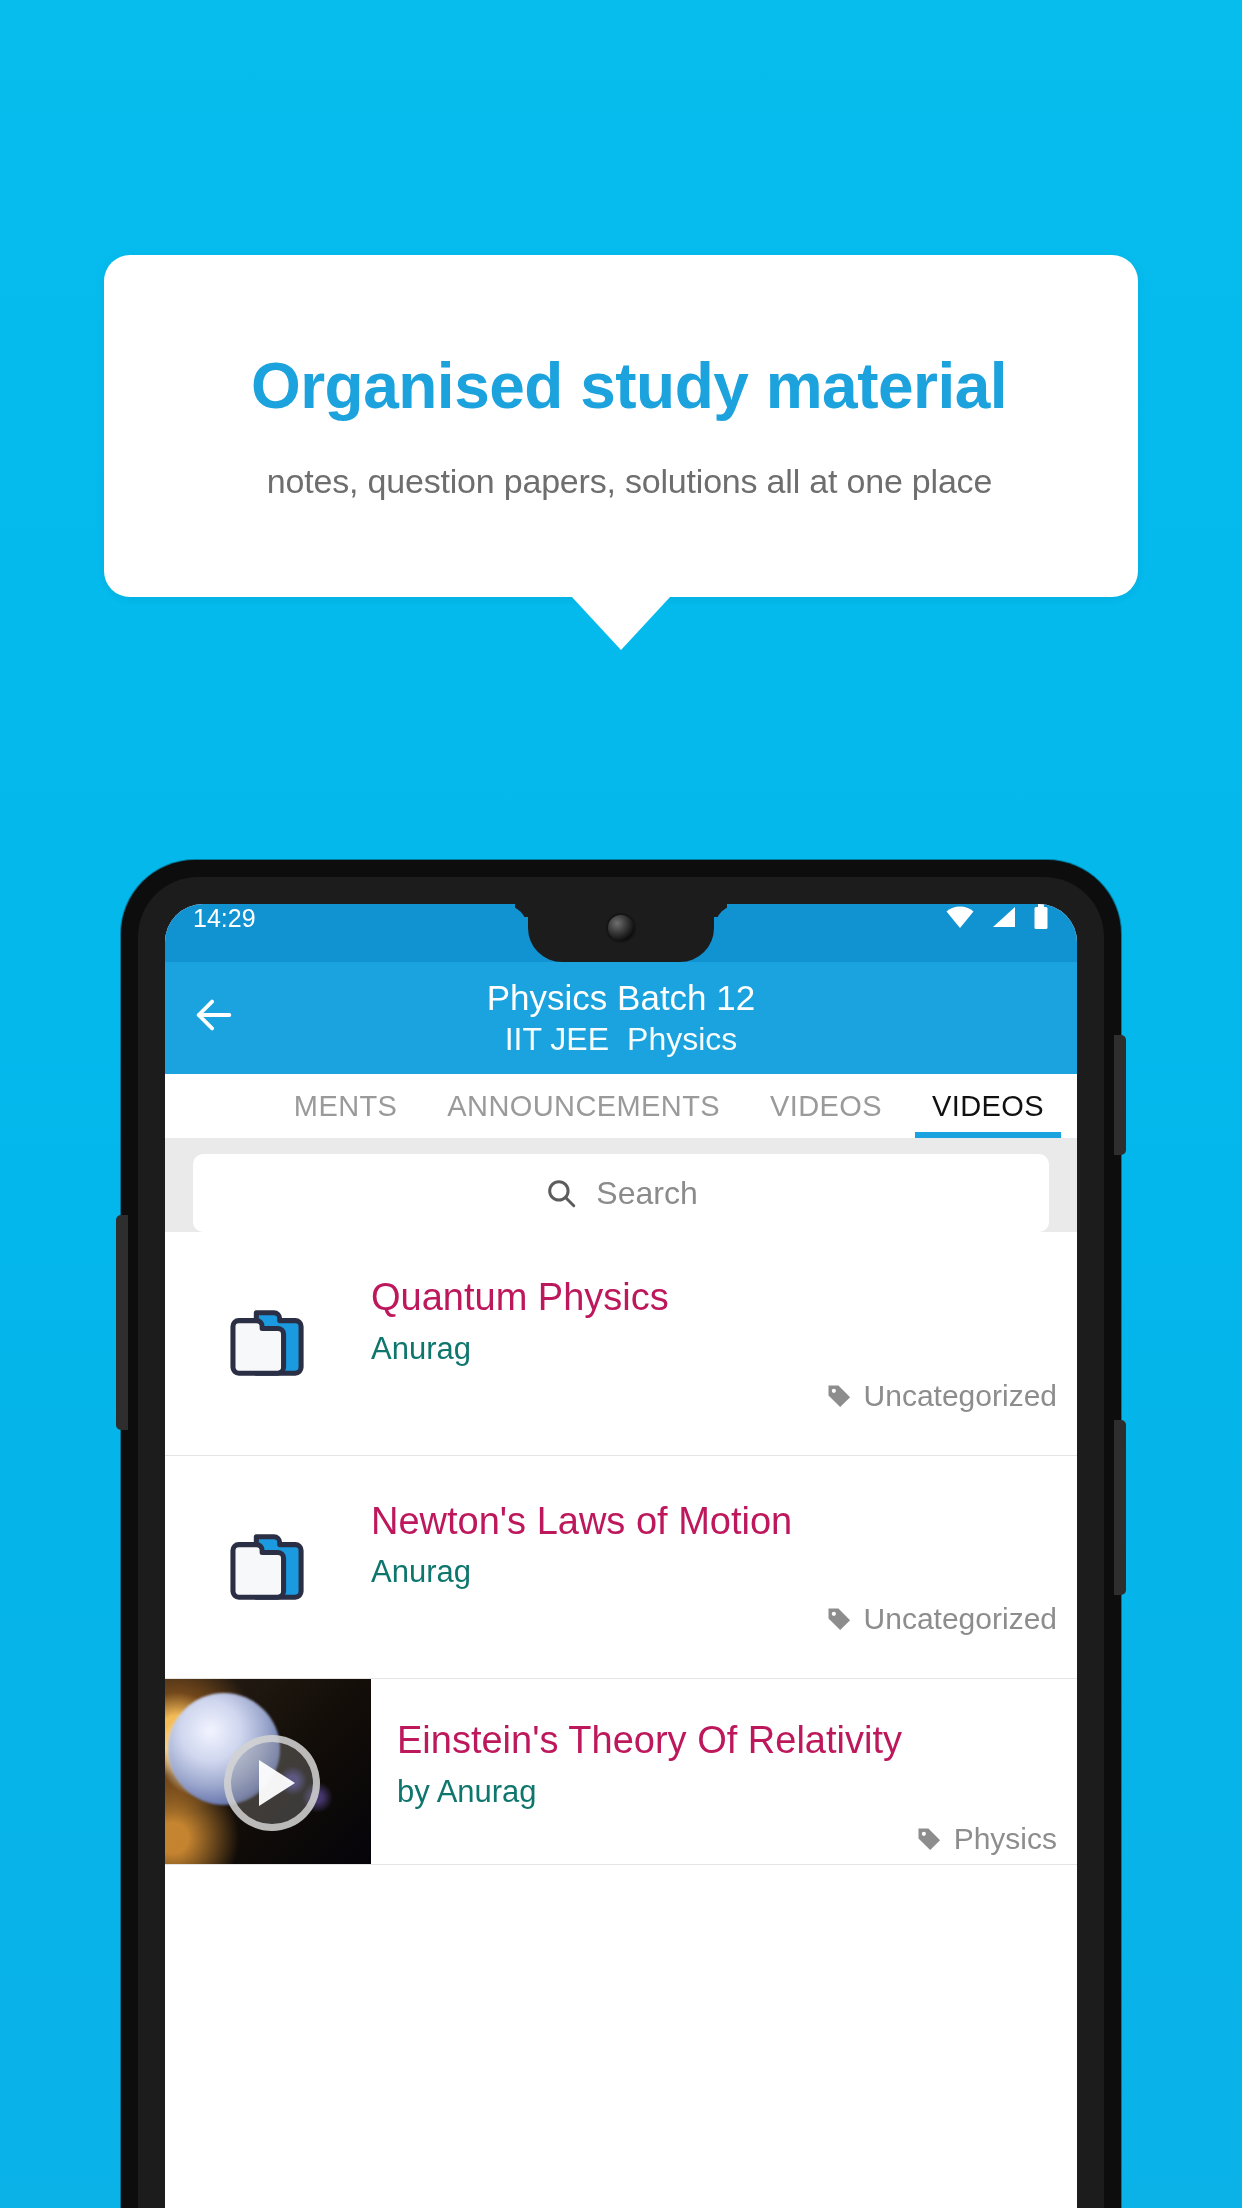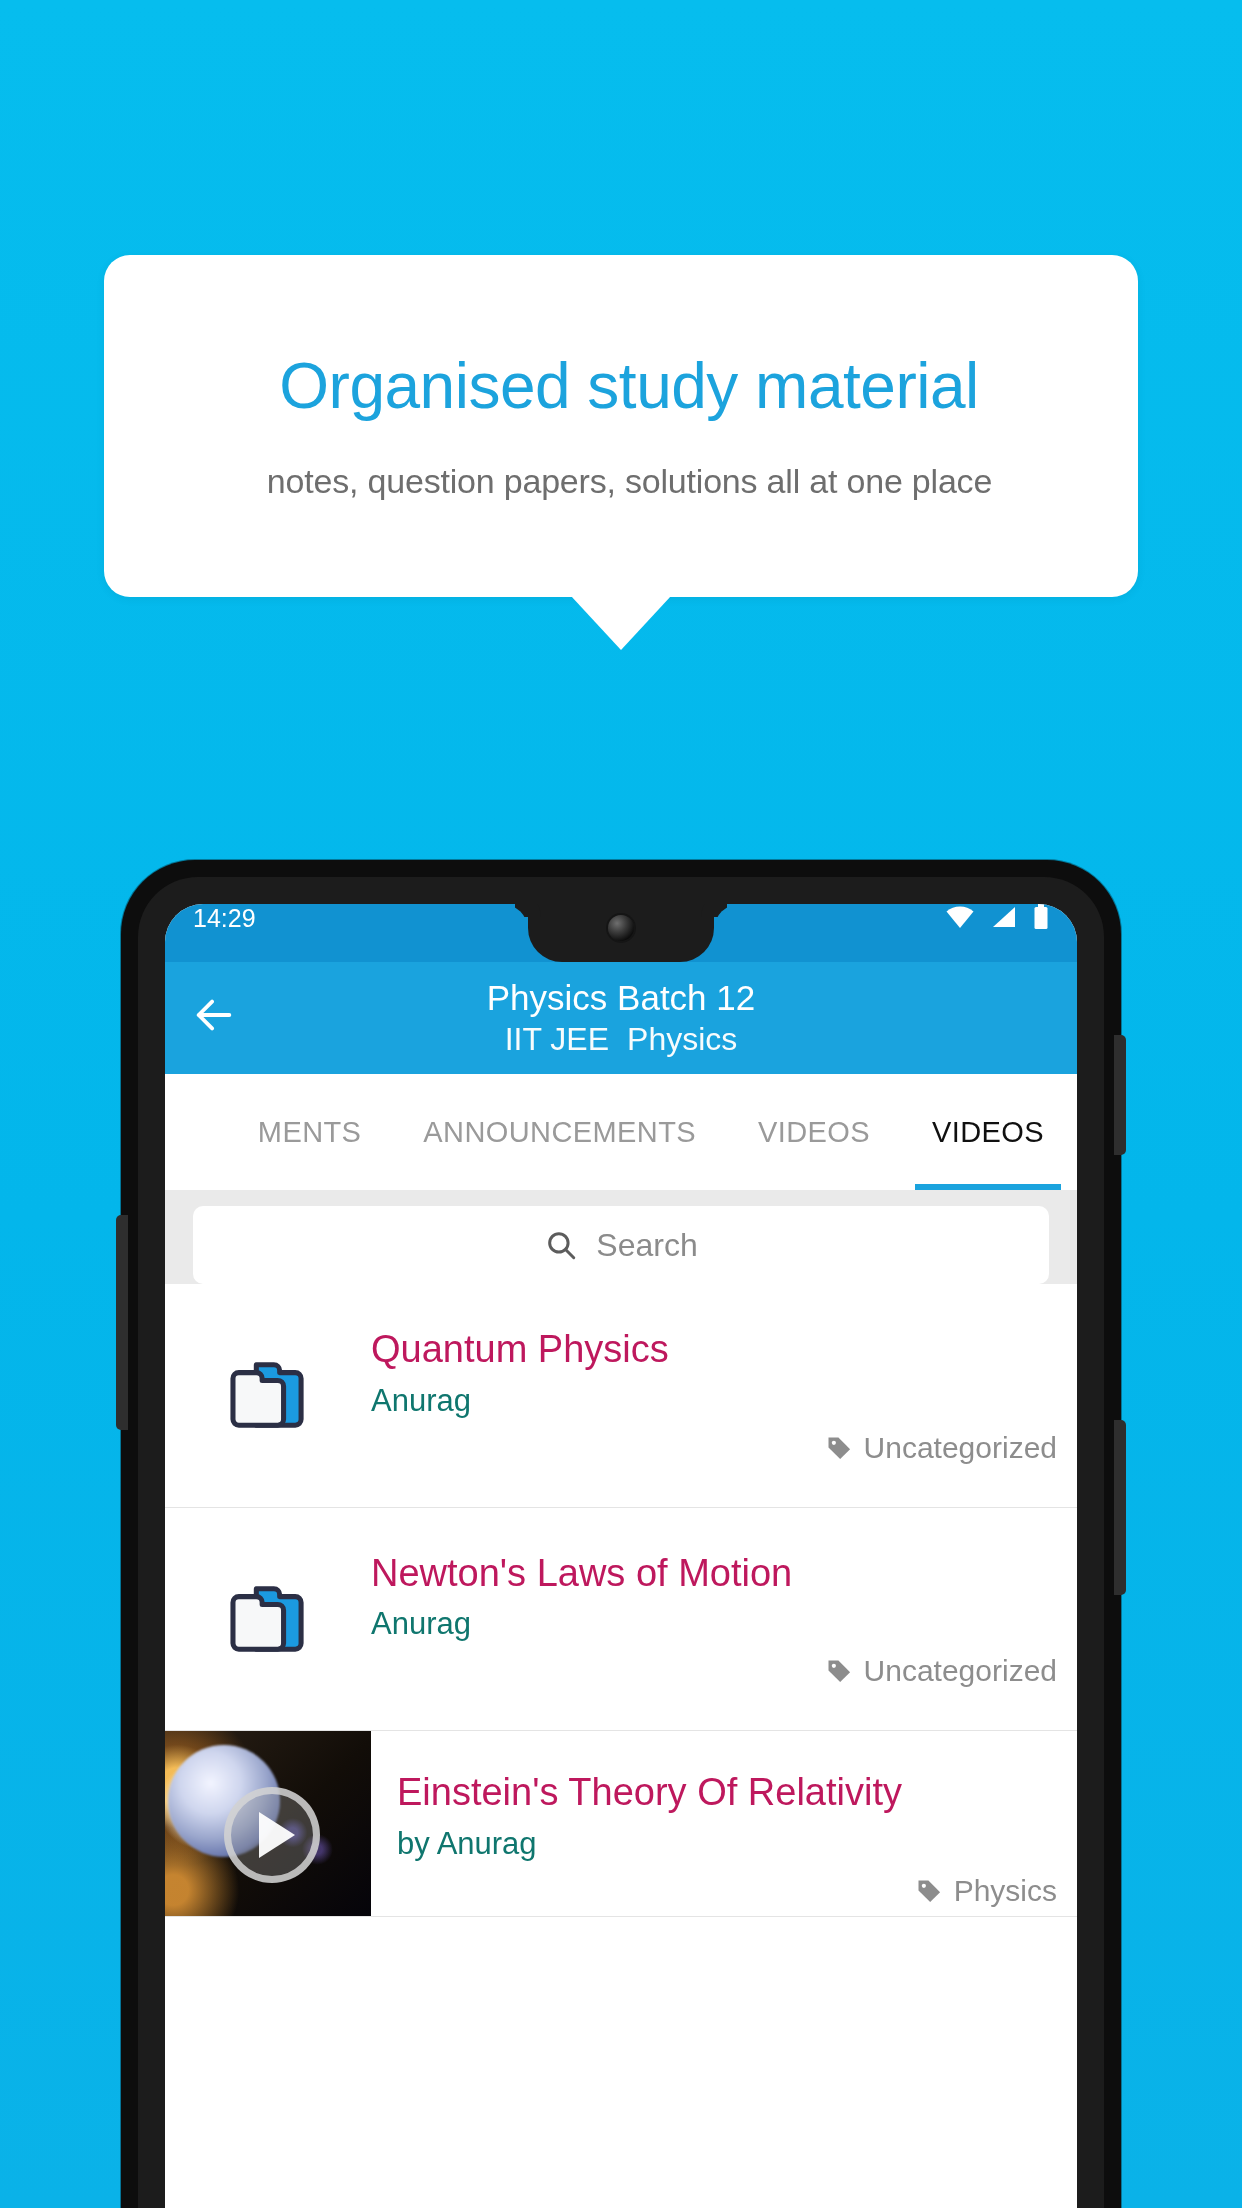--- a/index.html
+++ b/index.html
@@ -18,21 +18,21 @@
     box-shadow:0 2px 10px rgba(0,0,0,.06);
   }
   #promo-tail{
     position:absolute; left:50%; top:596px; transform:translateX(-50%);
     width:0; height:0;
     border-left:50px solid transparent;
     border-right:50px solid transparent;
     border-top:54px solid #ffffff;
   }
   #promo-title{
-    color:#1CA3DD; font-size:64px; font-weight:400; letter-spacing:-0.5px;
+    color:#1CA3DD; font-size:64px; font-weight:700; letter-spacing:-0.5px;
     line-height:1.1; white-space:nowrap;margin-left:16px;
   }
   #promo-sub{
     margin-top:40px; color:#6E6E6E; font-size:34px; font-weight:400;
     white-space:nowrap; letter-spacing:-0.2px;margin-left:17px;
   }
 
   
   #phone{
     position:absolute; left:121px; top:860px; width:1000px; height:1400px;
@@ -89,22 +89,22 @@
     display:flex; align-items:center;
   }
   #back-arrow{ position:absolute; left:26px; top:30px; width:46px; height:46px; cursor:pointer; }
   #app-bar-titles{ width:100%; text-align:center; }
   #app-title{ font-size:35px; font-weight:400; line-height:1.12; }
   #app-subtitle{ font-size:32px; font-weight:400; margin-top:4px; opacity:.97; }
   #app-subtitle span{ padding:0 9px; }
 
   
   #tab-bar{
-    background:#fff; height:116px; display:flex; align-items:stretch;
-    justify-content:flex-end; padding-right:8px; gap:12px;
+    background:#fff; height:64px; display:flex; align-items:stretch;
+    justify-content:flex-end; padding-right:8px; gap:0;
   }
   .tab{
     display:flex; align-items:center; padding:0 25px;
     font-size:29px; color:#9a9a9a; letter-spacing:.4px; cursor:pointer;
     position:relative; white-space:nowrap;
   }
   .tab.active{ color:#101010; }
   .tab.active::after{
     content:""; position:absolute; left:8px; right:8px; bottom:0;
     height:6px; background:#1AA3DE;

